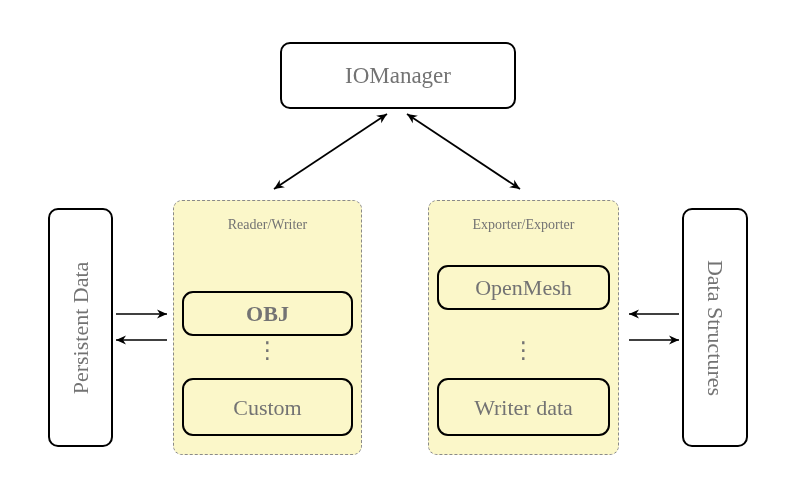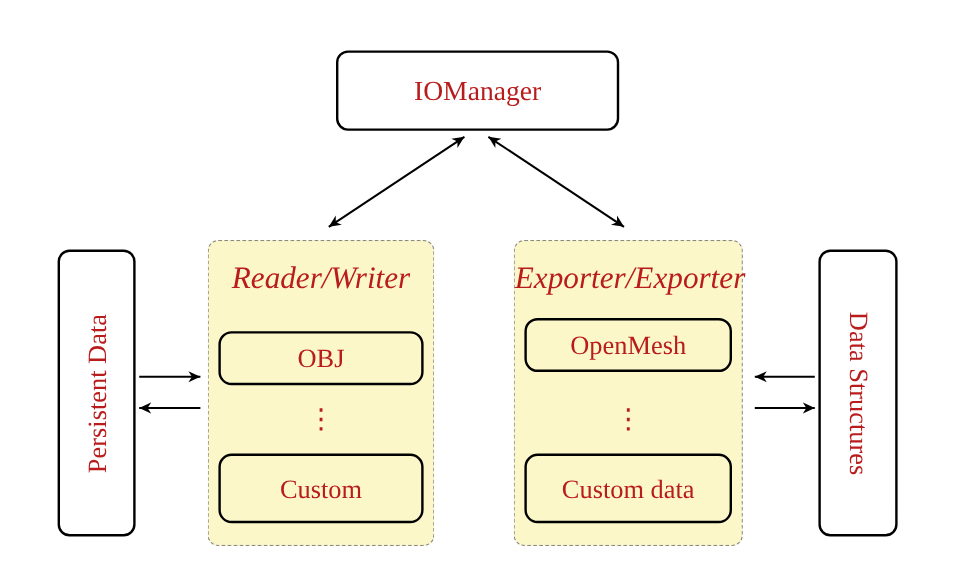--- a/index.html
+++ b/index.html
@@ -1,37 +1,37 @@
 <!DOCTYPE html>
 <html><head>
 <meta charset="utf-8">
 <style>
   html,body { margin:0; padding:0; background:#ffffff; }
   .canvas {
     position:relative; width:800px; height:489px; background:#ffffff;
-    font-family:"Liberation Serif", serif; color:#b91c1c; overflow:hidden;
+    font-family:"Liberation Serif", serif; color:#737373; overflow:hidden;
   }
   .node {
     position:absolute; background:#ffffff; border:2.5px solid #000;
     border-radius:10px; display:flex; align-items:center; justify-content:center;
     box-sizing:border-box;
   }
   .node-label { font-size:23px; white-space:nowrap; }
   .vlabel {
     position:absolute; top:50%; left:50%; white-space:nowrap; font-size:22px;
   }
   .rot-ccw { transform:translate(-50%,-50%) rotate(-90deg); }
   .rot-cw  { transform:translate(-50%,-50%) rotate(90deg); }
   .panel {
     position:absolute; background:#fbf7c9; border:1.5px dashed #8a8a8a;
     border-radius:9px; box-sizing:border-box;
   }
   .panel-title {
     position:absolute; top:16px; left:0; width:100%; text-align:center;
-    font-size:26px; white-space:nowrap;font-style:italic;
+    font-size:14px; white-space:nowrap;
   }
   .inner-box {
     position:absolute; left:8px; right:8px; background:#fbf7c9;
     border:2.5px solid #000; border-radius:11px; box-sizing:border-box;
     display:flex; flex-direction:column; align-items:center; justify-content:center;
     font-size:22px; line-height:27px; text-align:center;
   }
   .ellipsis {
     position:absolute; left:0; width:100%; text-align:center;
     font-family:"DejaVu Sans", sans-serif; font-size:23px; line-height:23px;
@@ -50,37 +50,37 @@
   <div class="node" style="left:48px; top:208px; width:65px; height:239px;">
     <span class="vlabel rot-ccw">Persistent Data</span>
   </div>
 
   <div class="node" style="left:682px; top:208px; width:66px; height:239px;">
     <span class="vlabel rot-cw">Data Structures</span>
   </div>
 
   <div class="panel" style="left:173px; top:200px; width:189px; height:255px;">
     <div class="panel-title">Reader/Writer</div>
-    <div class="inner-box" style="top:75px; height:45px;">
+    <div class="inner-box" style="top:90px; height:45px;font-weight:bold;">
       <span>OBJ</span>
     </div>
     <div class="ellipsis" style="top:138px;">⋮</div>
     <div class="inner-box" style="top:177px; height:58px;">
       <span>Custom</span>
     </div>
   </div>
 
   <div class="panel" style="left:428px; top:200px; width:191px; height:255px;">
     <div class="panel-title">Exporter/Exporter</div>
     <div class="inner-box" style="top:64px; height:45px;">
       <span>OpenMesh</span>
     </div>
     <div class="ellipsis" style="top:138px;">⋮</div>
     <div class="inner-box" style="top:177px; height:58px;">
-      <span>Custom data</span>
+      <span>Writer data</span>
     </div>
   </div>
 
   <svg class="edges-svg" viewBox="0 0 800 489" xmlns="http://www.w3.org/2000/svg">
     <defs>
       <marker id="ah" markerUnits="userSpaceOnUse" markerWidth="12" markerHeight="11" refX="10" refY="5" orient="auto-start-reverse">
         <path d="M0,0.4 L10,5 L0,9.6 L3,5 Z" fill="#000"></path>
       </marker>
     </defs>
     <g stroke="#000" stroke-width="1.7">

